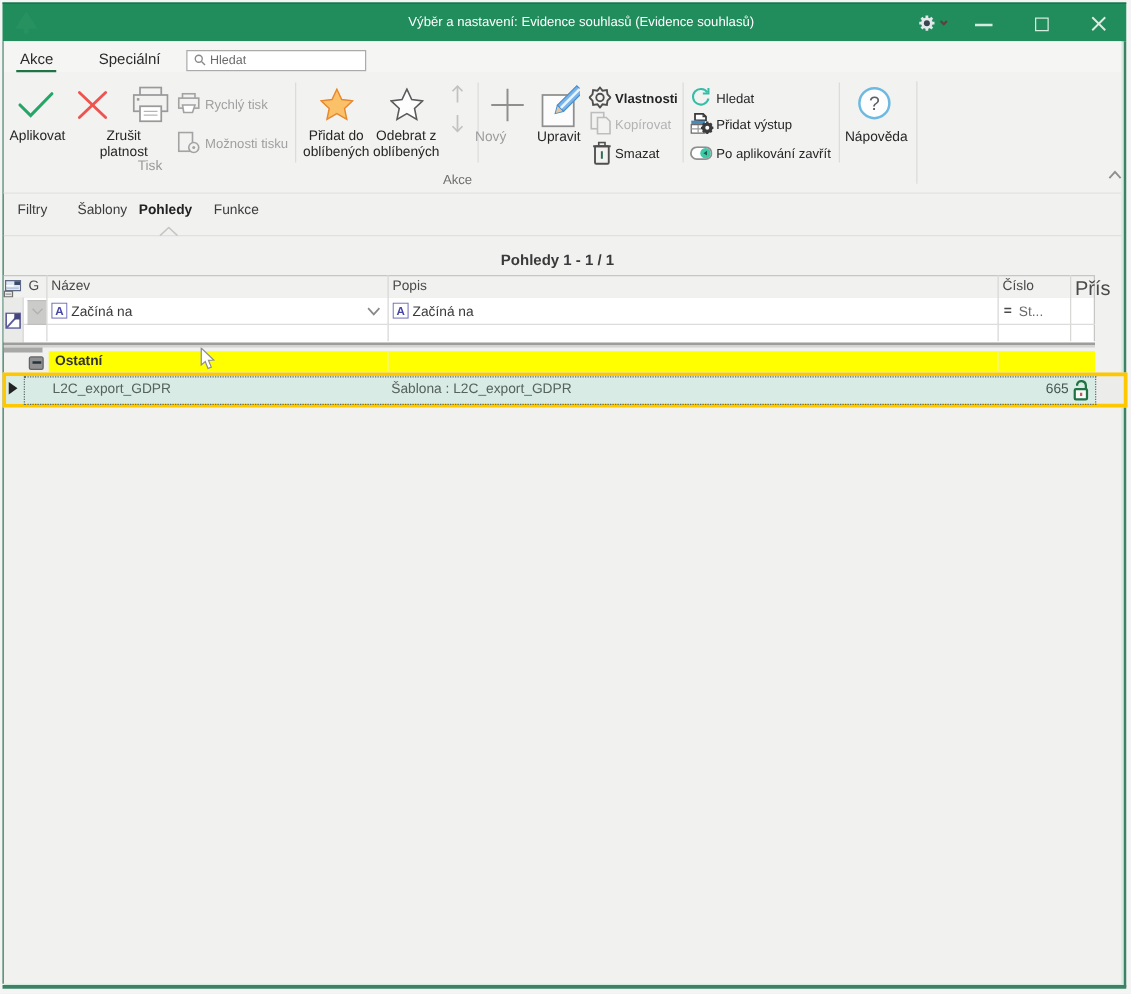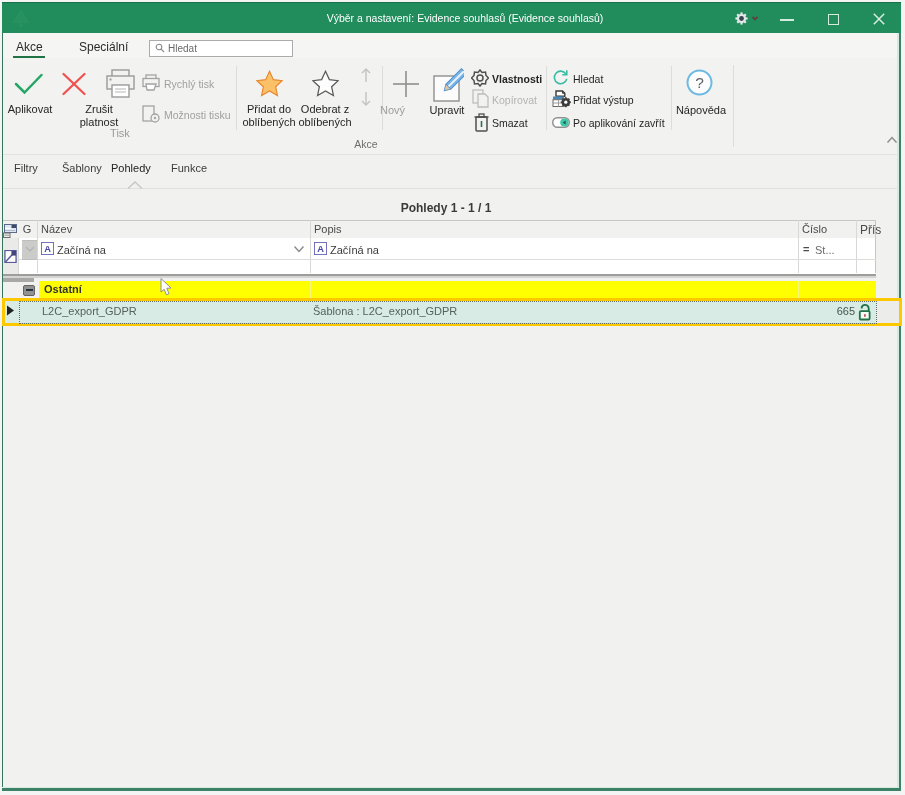--- a/index.html
+++ b/index.html
@@ -206,21 +206,21 @@
 <div class="abs" style="left:672px;top:104px;width:58px;text-align:center;font-size:11px;color:#262626;">Nápověda</div>
 
 <div class="abs" style="left:340px;top:138px;width:52px;text-align:center;font-size:10.5px;color:#6e6e6e;">Akce</div>
 <div class="abs" style="left:733px;top:65px;width:1px;height:82px;background:#dcdcdb;"></div>
 <svg class="abs" style="left:886px;top:136px;" width="12" height="8" viewBox="0 0 12 8">
   <path d="M1.5 6.5 L6 1.5 L10.5 6.5" fill="none" stroke="#8f8f8f" stroke-width="1.5"></path>
 </svg>
 
 <div class="abs" style="left:14px;top:162px;font-size:11px;color:#3c3c3c;">Filtry</div>
 <div class="abs" style="left:62px;top:162px;font-size:11px;color:#3c3c3c;">Šablony</div>
-<div class="abs" style="left:111px;top:162px;font-size:11px;font-weight:normal;color:#222222;">Pohledy</div>
+<div class="abs" style="left:111px;top:162px;font-size:11px;font-weight:bold;color:#222222;">Pohledy</div>
 <div class="abs" style="left:171px;top:162px;font-size:11px;color:#3c3c3c;">Funkce</div>
 <div class="abs" style="left:3px;top:188px;width:894px;height:1px;background:#e0e0df;"></div>
 <svg class="abs" style="left:127px;top:181px;" width="16" height="8" viewBox="0 0 16 8">
   <path d="M1 7.5 L8 1 L15 7.5" fill="none" stroke="#c6c6c5" stroke-width="1.3"></path>
 </svg>
 
 <div class="abs" style="left:346px;top:201px;width:200px;text-align:center;font-size:12px;font-weight:bold;color:#3a3a3a;">Pohledy 1 - 1 / 1</div>
 
 <div class="abs" style="left:3px;top:220px;width:873px;height:16.5px;background:#f1f1f0;border-top:1px solid #c6c6c5;border-bottom:1px solid #cfcfce;"></div>
 
@@ -231,21 +231,21 @@
 <div class="abs" style="left:37px;top:220px;width:1px;height:53px;background:#d8d8d7;"></div>
 <div class="abs" style="left:310px;top:220px;width:1px;height:53px;background:#d8d8d7;"></div>
 <div class="abs" style="left:798px;top:220px;width:1px;height:53px;background:#d8d8d7;"></div>
 <div class="abs" style="left:856px;top:220px;width:1px;height:53px;background:#d8d8d7;"></div>
 <div class="abs" style="left:875px;top:220px;width:1px;height:53px;background:#c6c6c5;"></div>
 
 <div class="abs" style="left:17px;top:223px;width:20px;text-align:center;font-size:11px;color:#4a4a4a;">G</div>
 <div class="abs" style="left:41px;top:223px;font-size:11px;color:#4a4a4a;text-align:center;">Název</div>
 <div class="abs" style="left:314px;top:223px;font-size:11px;color:#4a4a4a;">Popis</div>
 <div class="abs" style="left:802px;top:223px;font-size:11px;color:#4a4a4a;">Číslo</div>
-<div class="abs" style="left:860px;top:223px;font-size:12px;color:#4a4a4a;">Přís</div>
+<div class="abs" style="left:860px;top:223px;font-size:16px;color:#4a4a4a;">Přís</div>
 
 <svg class="abs" style="left:3px;top:224px;" width="14" height="14" viewBox="0 0 14 14">
   <rect x="1.5" y="0.5" width="12" height="8" fill="#dfe8f2" stroke="#5c6a88" stroke-width="1"></rect>
   <rect x="8.5" y="1" width="4.5" height="3" fill="#3c4a6a"></rect>
   <line x1="2" y1="4.5" x2="8" y2="4.5" stroke="#ffffff" stroke-width="1.2"></line>
   <line x1="2" y1="6.5" x2="12" y2="6.5" stroke="#aebdd2" stroke-width="1"></line>
   <rect x="0.5" y="9" width="6.5" height="4.5" fill="#ececeb" stroke="#6f6f6f" stroke-width="1"></rect>
   <line x1="1.5" y1="11.2" x2="6" y2="11.2" stroke="#9a9a9a" stroke-width="1"></line>
 </svg>
 

